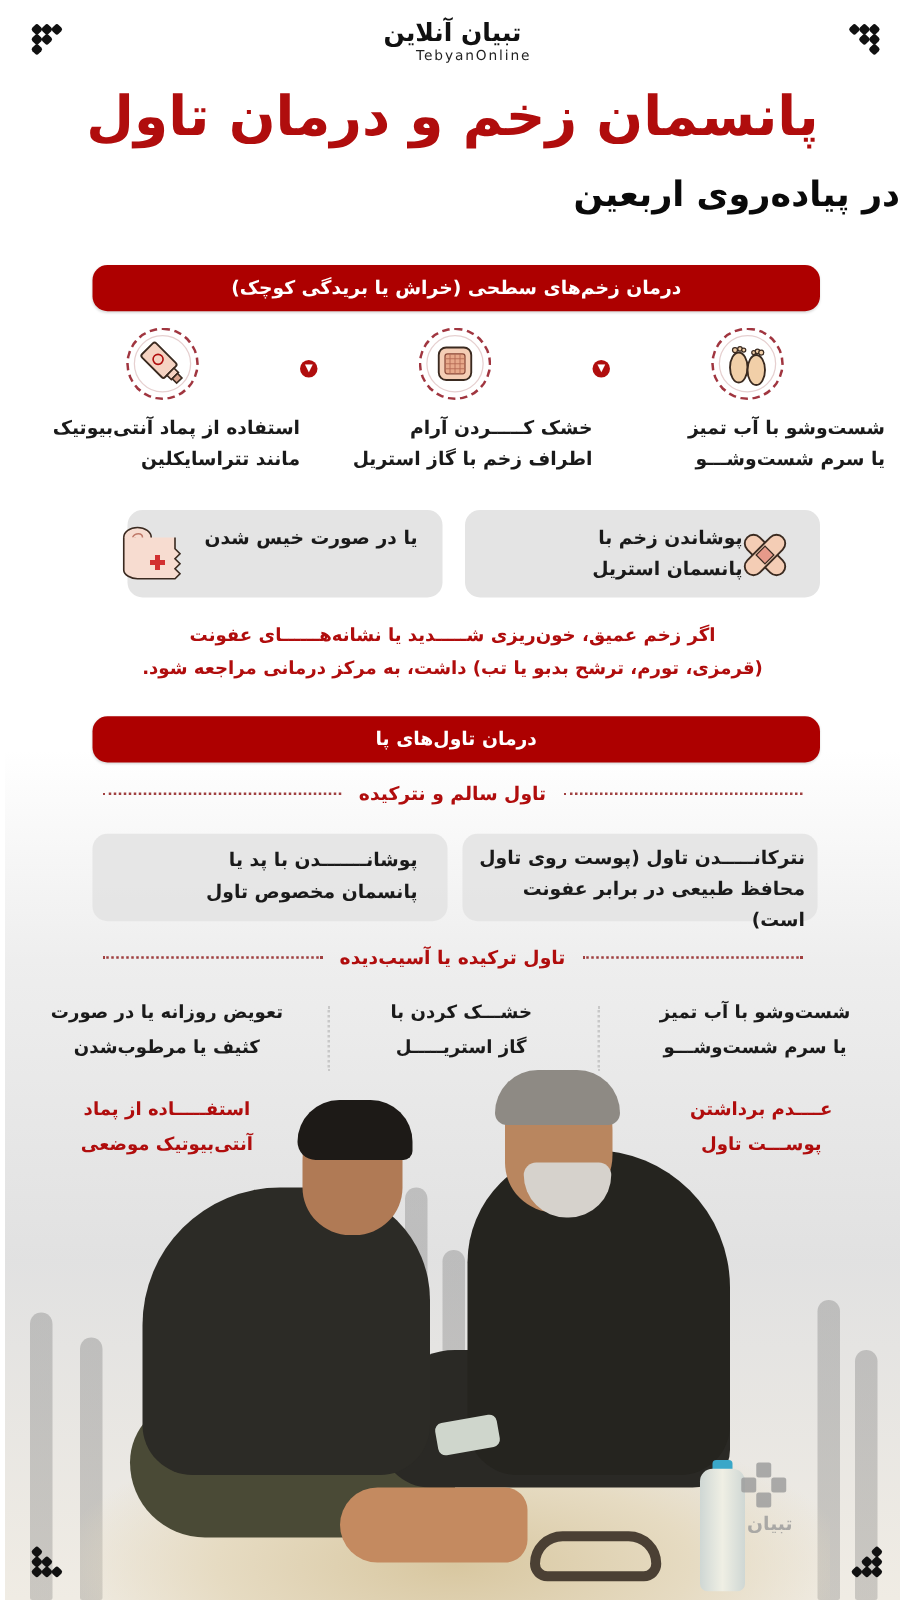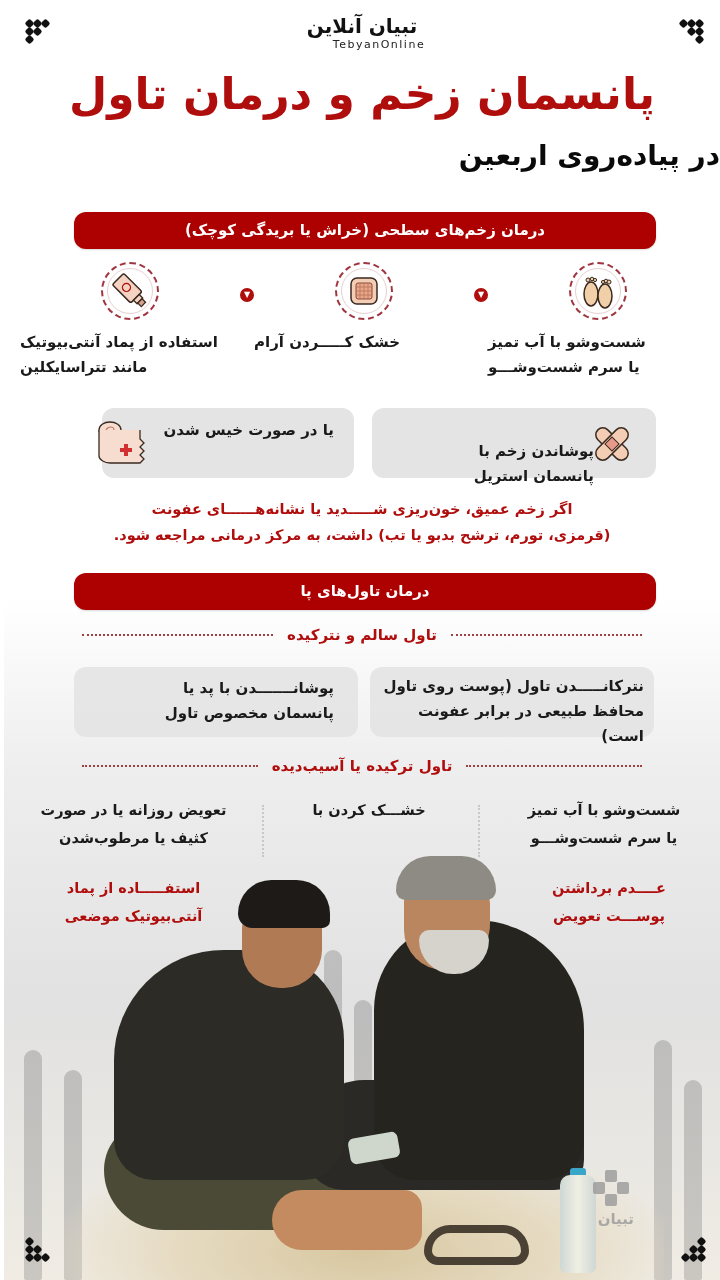--- a/index.html
+++ b/index.html
@@ -39,21 +39,21 @@
   
   .logo { position: absolute; left: 0; right: 0; top: 14px; text-align: center; }
   .logo-fa { font-size: 20px; font-weight: bold; color: #111; line-height: 24px; }
   .logo-en { font-size: 11px; color: #222; letter-spacing: 1.5px; direction: ltr; line-height: 14px; padding-left: 34px; }
 
   .title1 { position: absolute; left: 0; right: 0; top: 66px; text-align: center; font-size: 44px; font-weight: bold; color: #b00d0d; line-height: 56px; letter-spacing: -1px; }
   .title2 { position: absolute; left: 0; right: 0; top: 128px; text-align: right; font-size: 28px; font-weight: bold; color: #0a0a0a; line-height: 56px; letter-spacing: -1px; margin-left: 46px; }
 
   .banner { position: absolute; left: 70px; width: 582px; height: 37px; background: #ad0000; border-radius: 12px; color: #fff; text-align: center; font-size: 15px; font-weight: bold; line-height: 37px; box-shadow: 0 1px 2px rgba(0,0,0,0.15); }
 
-  .step { position: absolute; width: 220px; text-align: left; }
+  .step { position: absolute; width: 220px; text-align: right; }
   .icon-ring { margin: 0 auto; width: 58px; height: 58px; border-radius: 50%; border: 2px dashed #a0353f; position: relative; background: #fff; }
   .icon-ring::after { content: ""; position: absolute; inset: 4px; border-radius: 50%; border: 1px solid #e6d0d0; }
   .step-text { margin-top: 10px; font-size: 15px; font-weight: bold; line-height: 25px; color: #1a1a1a; }
 
   .arrow-dot { position: absolute; width: 14px; height: 14px; background: #b00d0d; border-radius: 50%; color: #fff; font-size: 8px; line-height: 14px; text-align: center; }
 
   .graybox { position: absolute; background: #e4e4e4; border-radius: 12px; }
   .graybox-text { position: absolute; font-size: 15px; font-weight: bold; line-height: 25px; color: #1a1a1a; text-align: right; }
 
   .warning { position: absolute; left: 100px; right: 100px; top: 496px; text-align: center; font-size: 14.5px; font-weight: bold; line-height: 26px; color: #b00d0d; }
@@ -172,20 +172,21 @@
   <div class="step" style="left:250px;top:262px;">
     <div class="icon-ring">
       <svg width="54" height="54" viewBox="0 0 54 54" style="position:absolute;left:0;top:0">
         <rect x="14" y="14" width="26" height="26" rx="6" fill="#f4cdb5" stroke="#3a2a20" stroke-width="1.5"></rect>
         <rect x="19" y="19" width="16" height="16" rx="2" fill="#e7a88a" stroke="#8a4a3a" stroke-width="1"></rect>
         <path d="M19 23h16M19 27h16M19 31h16M23 19v16M27 19v16M31 19v16" stroke="#b56a55" stroke-width="0.7"></path>
       </svg>
     </div>
     <div class="step-text">
       <div>خشک کـــــردن آرام</div>
+      <div>اطراف زخم با گاز استریل</div>
     </div>
   </div>
   <div class="arrow-dot" style="left:236px;top:288px;">▼</div>
 
   <div class="step" style="left:16px;top:262px;">
     <div class="icon-ring">
       <svg width="54" height="54" viewBox="0 0 54 54" style="position:absolute;left:0;top:0">
         <g transform="rotate(-45 27 27)">
           <rect x="19" y="10" width="16" height="26" rx="2" fill="#f5d3c2" stroke="#3a2a20" stroke-width="1.5"></rect>
           <rect x="23" y="36" width="8" height="5" fill="#f5d3c2" stroke="#3a2a20" stroke-width="1.3"></rect>
@@ -194,21 +195,21 @@
         </g>
       </svg>
     </div>
     <div class="step-text">
       <div>استفاده از پماد آنتی‌بیوتیک</div>
       <div>مانند تتراسایکلین</div>
     </div>
   </div>
 
   <div class="graybox" style="left:368px;top:408px;width:284px;height:70px;"></div>
-  <div class="graybox-text" style="left:440px;top:439px;width:150px;">
+  <div class="graybox-text" style="left:440px;top:418px;width:150px;">
     <div>پوشاندن زخم با</div>
     <div>پانسمان استریل</div>
   </div>
   <div style="position:absolute;left:584px;top:420px;">
     <svg width="48" height="48" viewBox="0 0 48 48">
       <g transform="rotate(45 24 24)">
           <rect x="4" y="17" width="40" height="14" rx="7" fill="#f4cdb5" stroke="#3a2a20" stroke-width="1.5"></rect>
         </g>
       <g transform="rotate(-45 24 24)">
           <rect x="4" y="17" width="40" height="14" rx="7" fill="#f4cdb5" stroke="#3a2a20" stroke-width="1.5"></rect>
@@ -262,30 +263,31 @@
     <span class="dots"></span>
   </div>
 
   <div class="col-text" style="left:500px;top:796px;">
     <div>شست‌وشو با آب تمیز</div>
     <div>یا سرم شست‌وشـــو</div>
   </div>
   <div class="vdots" style="left:474px;top:805px;"></div>
   <div class="col-text" style="left:265px;top:796px;">
     <div>خشـــک کردن با</div>
+    <div>گاز استریـــــل</div>
   </div>
   <div class="vdots" style="left:258px;top:805px;"></div>
   <div class="col-text" style="left:22px;top:796px;width:215px;">
     <div>تعویض روزانه یا در صورت</div>
     <div>کثیف یا مرطوب‌شدن</div>
   </div>
 
   <div class="col-text red" style="left:505px;top:874px;">
     <div>عــــدم برداشتن</div>
-    <div>پوســـت تعویض</div>
+    <div>پوســـت تاول</div>
   </div>
   <div class="col-text red" style="left:22px;top:874px;width:215px;">
     <div>استفـــــاده از پماد</div>
     <div>آنتی‌بیوتیک موضعی</div>
   </div>
 
   <div class="watermark">
     <div class="mark">
       <i style="left:14px;top:0"></i>
         <i style="left:2px;top:12px"></i>

